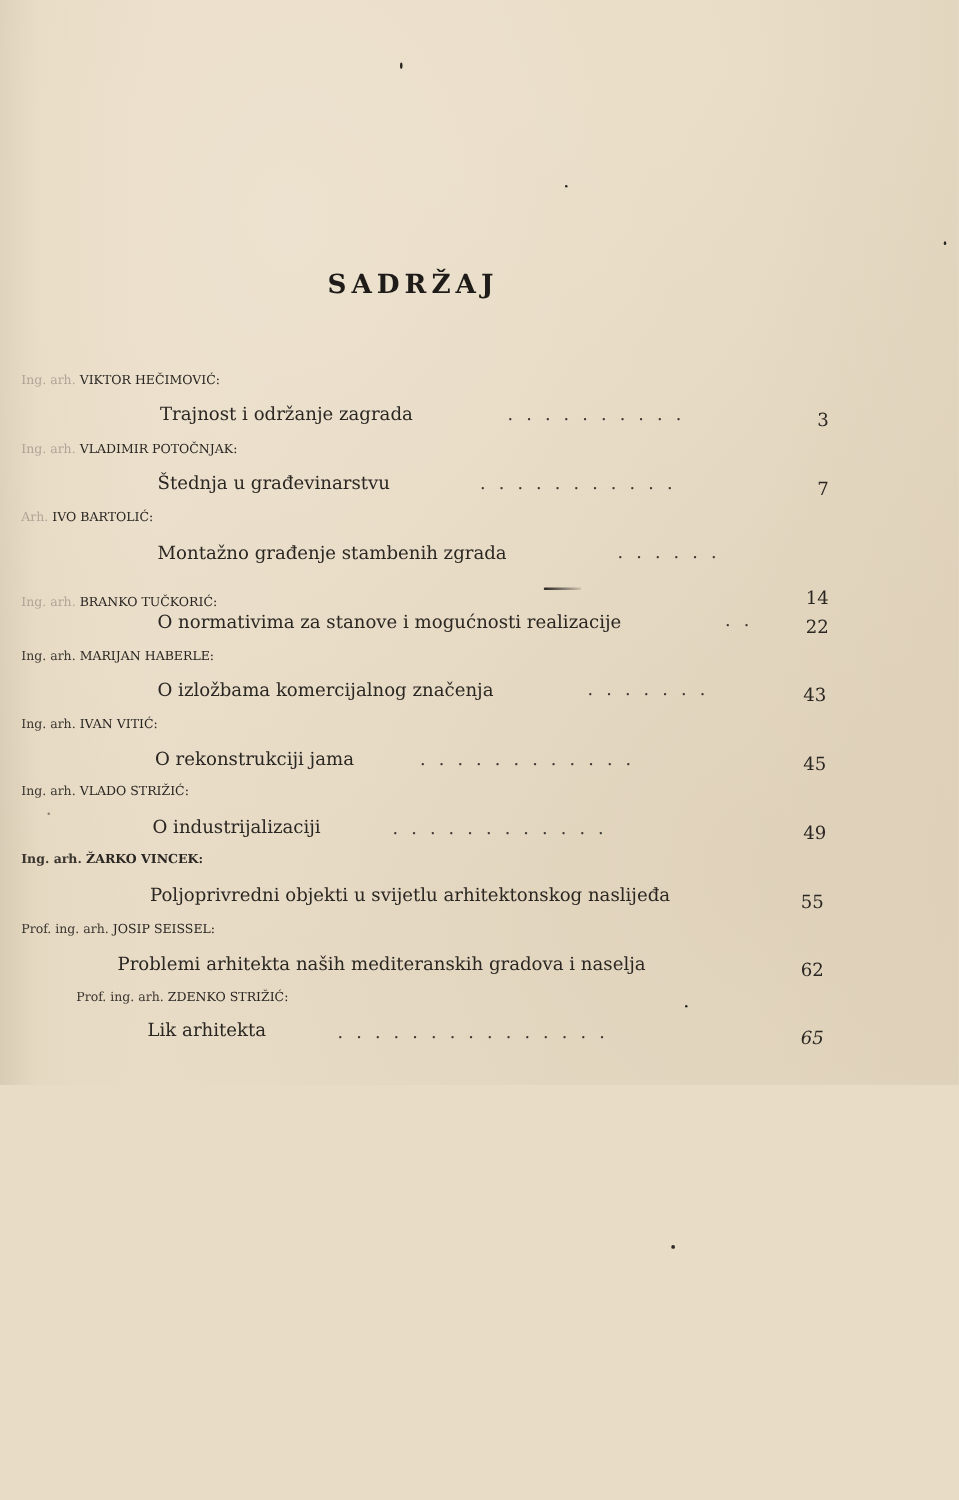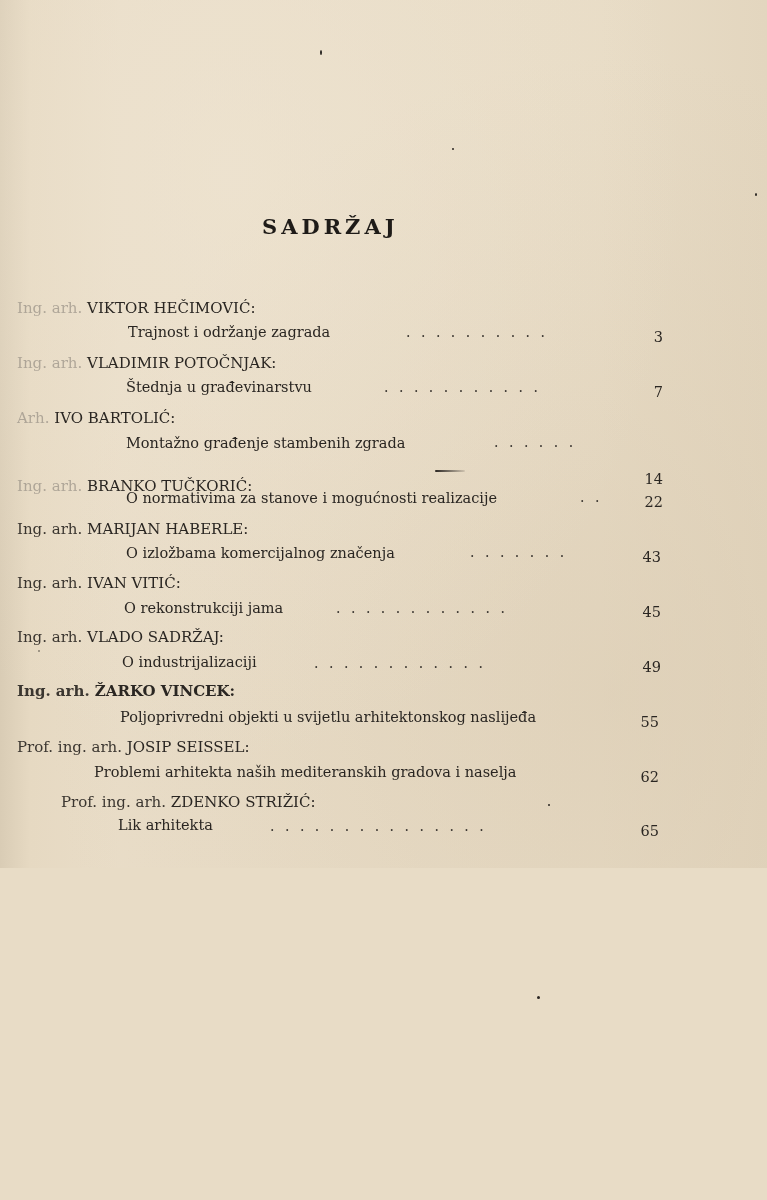--- a/index.html
+++ b/index.html
@@ -33,21 +33,21 @@
     }
     .toc {
       position: absolute;
       left: 0; top: 0;
       width: 767px;
     }
     .author {
       position: absolute;
       left: 17px;
       font-family: "DejaVu Serif", serif;
-      font-size: 15px;
+      font-size: 10px;
       white-space: nowrap;
       color: #2a2622;
     }
     .author .prefix { color: #3b3630; }
     .author .prefix.faded { color: #9c9489; opacity: 0.75; filter: blur(0.6px); }
     .article {
       position: absolute;
       font-family: "DejaVu Serif", serif;
       font-size: 14.5px;
       white-space: nowrap;
@@ -133,21 +133,21 @@
     <div class="author" style="top:574px;">
       <span class="prefix">Ing. arh.</span>
       <span>IVAN VITIĆ:</span>
     </div>
     <div class="article" style="left:124px; top:600px;">O rekonstrukciji jama</div>
     <div class="leader" style="left:336px; top:600px;">............</div>
     <div class="pagenum" style="left:621px; top:604px;">45</div>
 
     <div class="author" style="top:628px;">
       <span class="prefix">Ing. arh.</span>
-      <span>VLADO SADRŽAJ:</span>
+      <span>VLADO STRIŽIĆ:</span>
     </div>
     <div class="article" style="left:122px; top:654px;">O industrijalizaciji</div>
     <div class="leader" style="left:314px; top:655px;">............</div>
     <div class="pagenum" style="left:621px; top:659px;">49</div>
 
     <div class="author" style="top:682px;font-weight:bold;">
       <span class="prefix">Ing. arh.</span>
       <span>ŽARKO VINCEK:</span>
     </div>
     <div class="article" style="left:120px; top:709px;">Poljoprivredni objekti u svijetlu arhitektonskog naslijeđa</div>
@@ -159,21 +159,21 @@
     </div>
     <div class="article" style="left:94px; top:764px;">Problemi arhitekta naših mediteranskih gradova i naselja</div>
     <div class="pagenum" style="left:619px; top:769px;">62</div>
 
     <div class="author" style="top:793px;margin-left:44px;">
       <span class="prefix">Prof. ing. arh.</span>
       <span>ZDENKO STRIŽIĆ:</span>
     </div>
     <div class="article" style="left:118px; top:817px;">Lik arhitekta</div>
     <div class="leader" style="left:270px; top:818px;">...............</div>
-    <div class="pagenum" style="left:619px; top:823px;">65</div>
+    <div class="pagenum" style="left:619px; top:823px;font-style:italic;">65</div>
   </div>
 
   <div class="speck" style="left:320px; top:50px; width:2px; height:5px;"></div>
   <div class="speck" style="left:452px; top:148px; width:2px; height:2px;"></div>
   <div class="speck" style="left:755px; top:193px; width:2px; height:3px;"></div>
   <div class="smear" style="left:435px; top:470px; width:30px;"></div>
   <div class="speck" style="left:548px; top:804px; width:2px; height:2px;"></div>
   <div class="speck" style="left:537px; top:996px; width:3px; height:3px;"></div>
   <div class="speck" style="left:38px; top:650px; width:2px; height:2px; opacity:0.5;"></div>
 </div>

